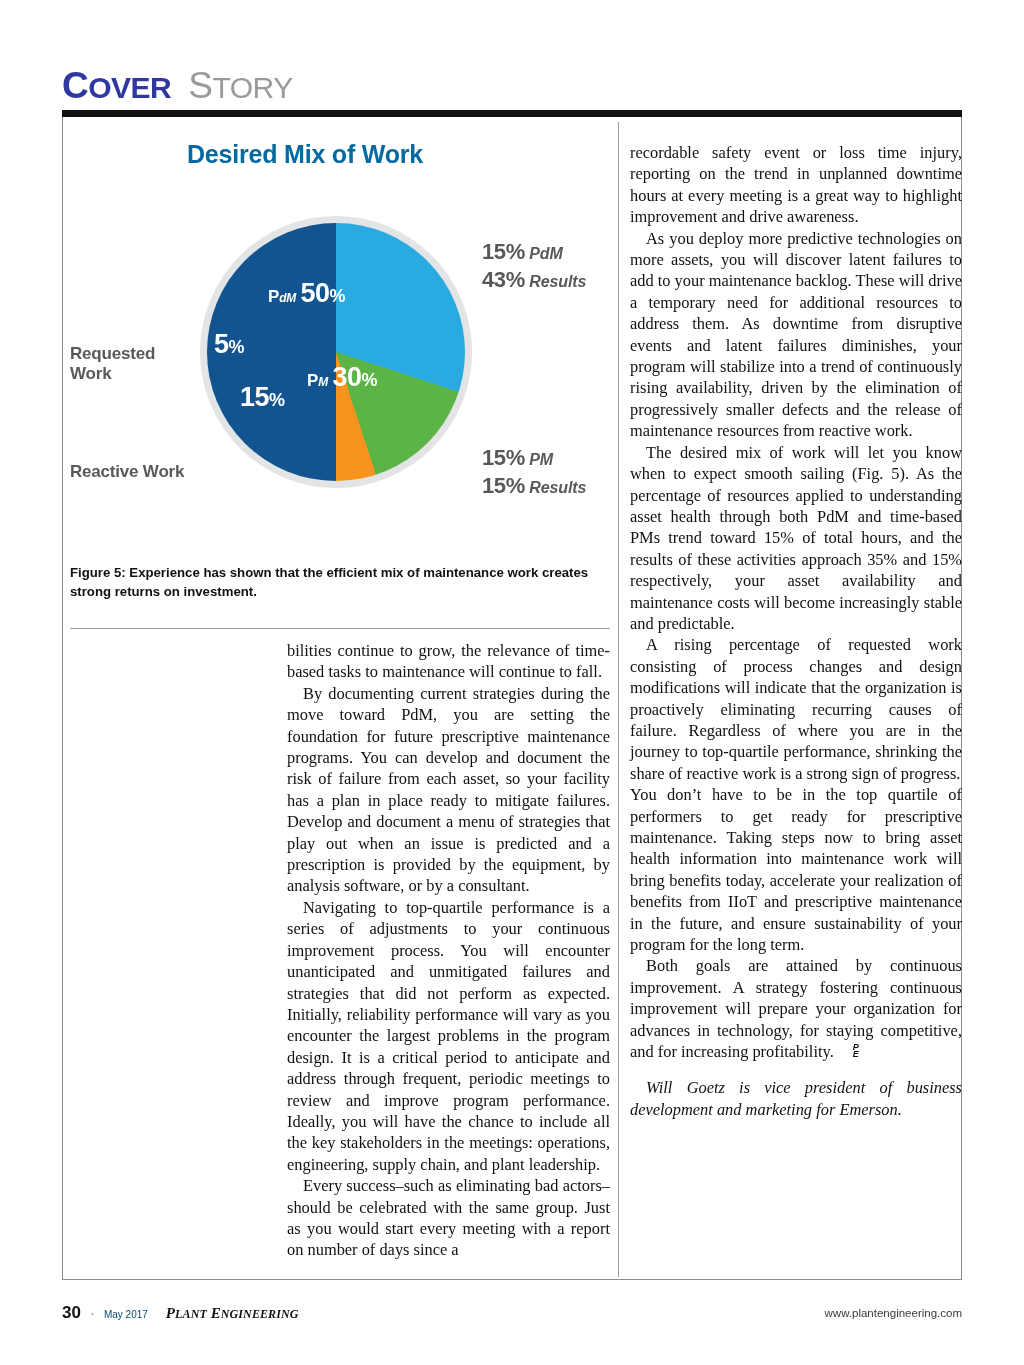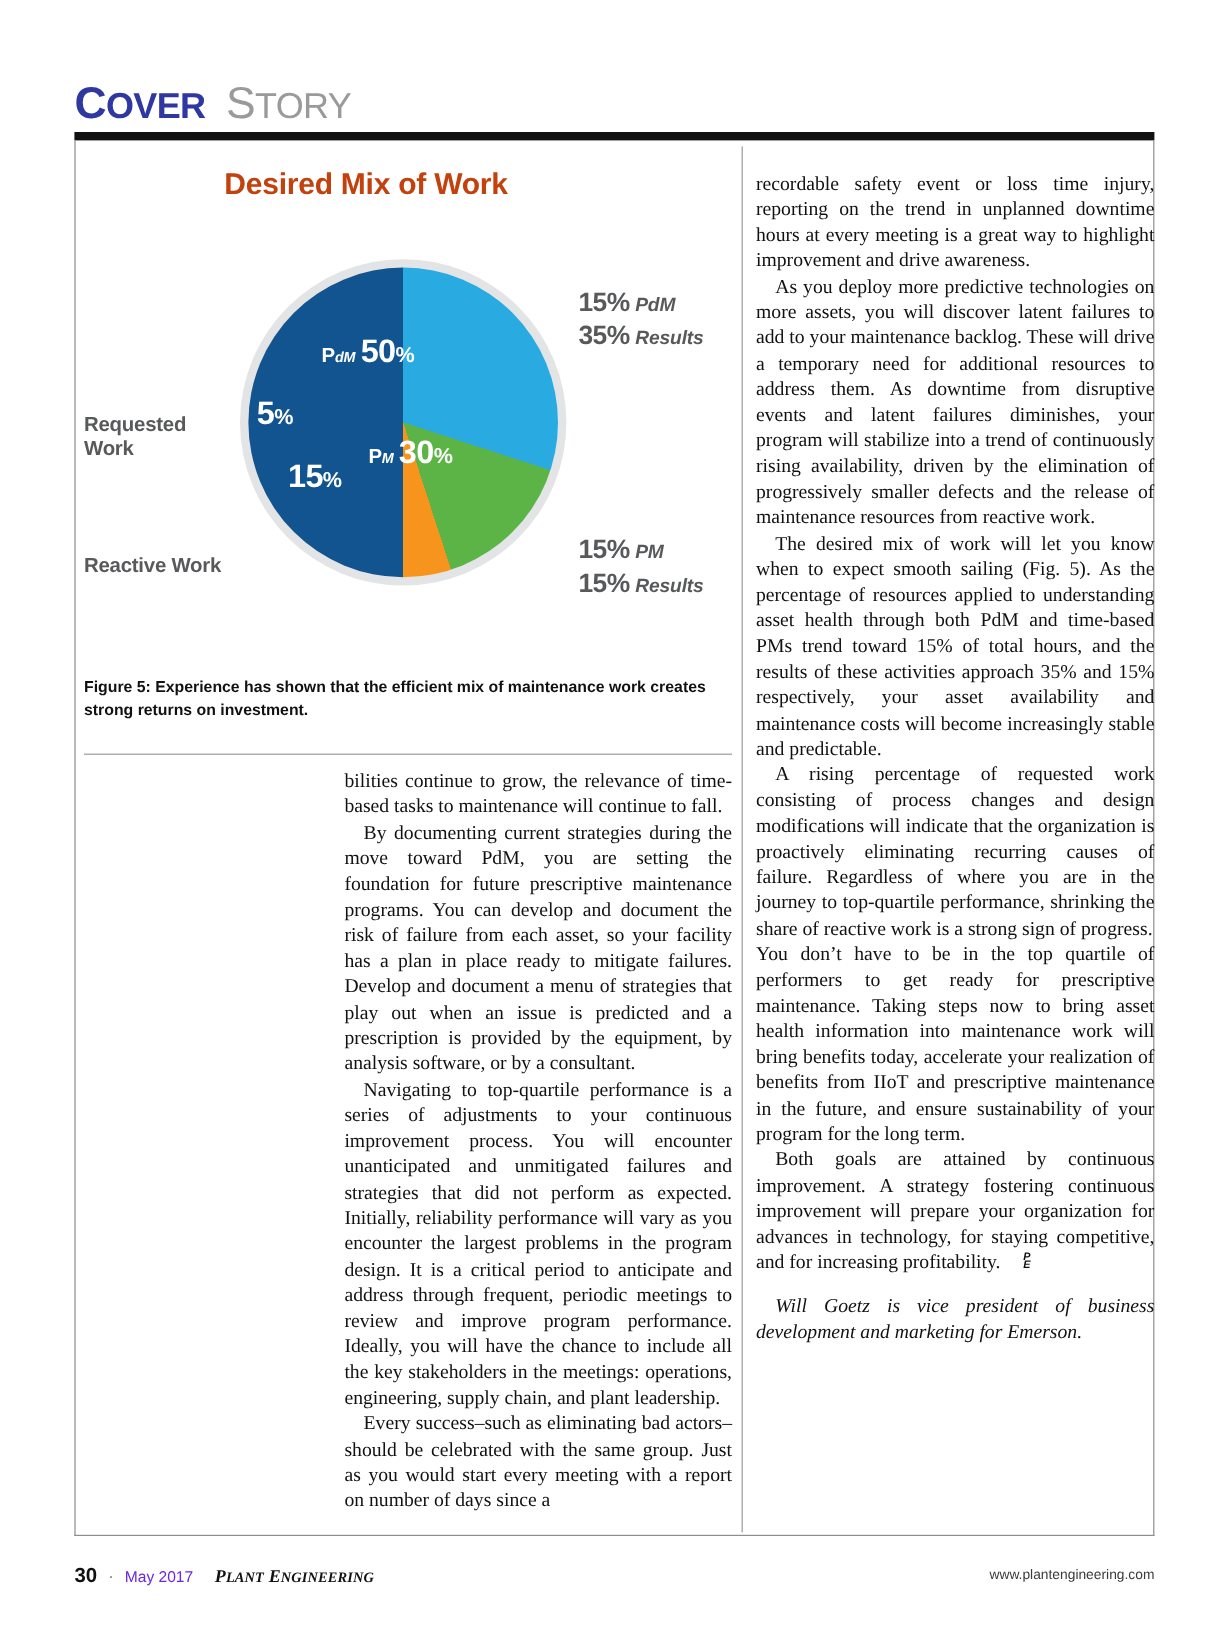--- a/index.html
+++ b/index.html
@@ -84,21 +84,21 @@
     width: 545px; height: 420px;
   }
   #chart-title {
     position: absolute;
     left: 0; top: 8px;
     width: 470px;
     text-align: center;
     font-family: "Liberation Sans", sans-serif;
     font-weight: 700;
     font-size: 25px;
-    color: #c2410c;
+    color: #0369a1;
     letter-spacing: -0.2px;
   }
 
   #pie-wrap {
     position: absolute;
     left: 130px; top: 84px;
     width: 272px; height: 272px;
   }
   #pie-ring {
     position: absolute;
@@ -261,22 +261,22 @@
     color: #111111;
   }
   #footer-dot {
     font-family: "Liberation Sans", sans-serif;
     font-size: 15px;
     color: #7d7d7d;
   }
   #footer-date {
     font-family: "Liberation Sans", sans-serif;
     font-weight: 400;
-    font-size: 13px;
-    color: #6d28d9;
+    font-size: 10px;
+    color: #0c4a6e;
   }
   #footer-brand {
     font-family: "Liberation Serif", serif;
     font-weight: 700;
     font-style: italic;
     font-size: 15px;
     color: #111111;
     margin-left: 9px;
     letter-spacing: 0.1px;
   }
@@ -332,21 +332,21 @@
 
   <div class="callout-left" id="callout-requested">Requested Work</div>
   <div class="callout-left" id="callout-reactive">Reactive Work</div>
 
   <div class="callout-right" id="callout-pdm-res">
     <div>
       <span class="num">15%</span>
       <span class="tag">PdM</span>
     </div>
     <div>
-      <span class="num">35%</span>
+      <span class="num">43%</span>
       <span class="tag">Results</span>
     </div>
   </div>
 
   <div class="callout-right" id="callout-pm-res">
     <div>
       <span class="num">15%</span>
       <span class="tag">PM</span>
     </div>
     <div>

